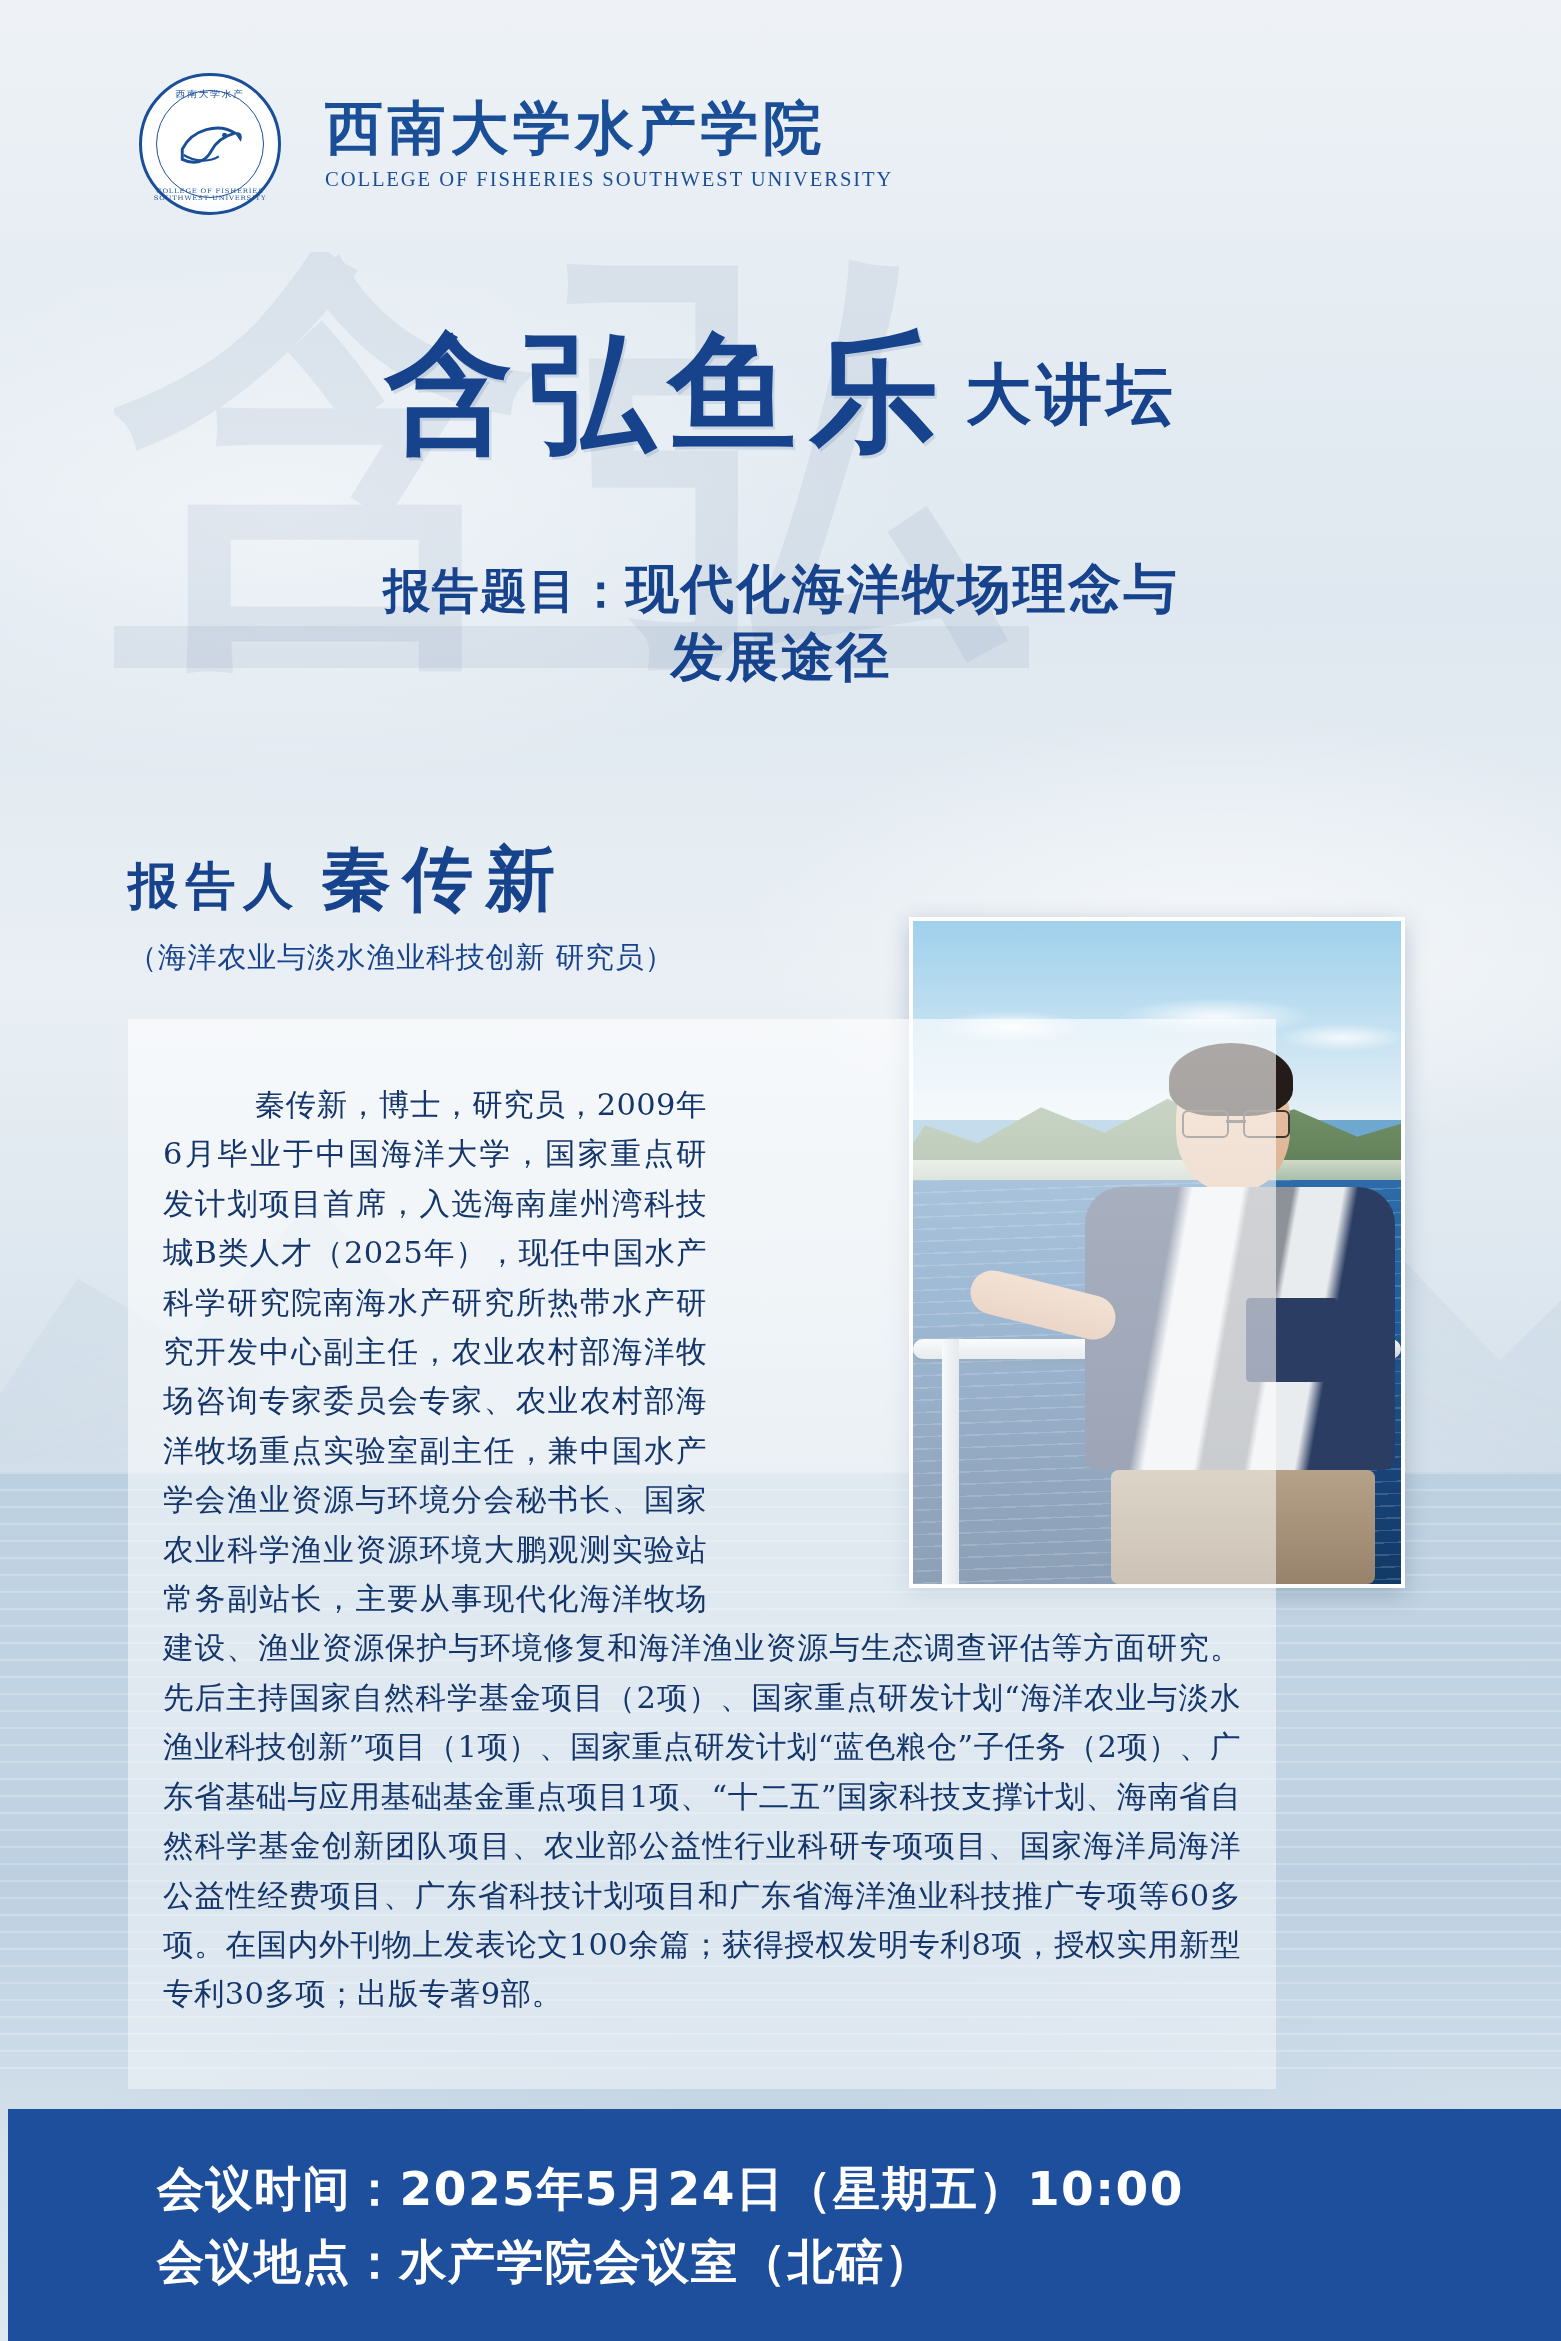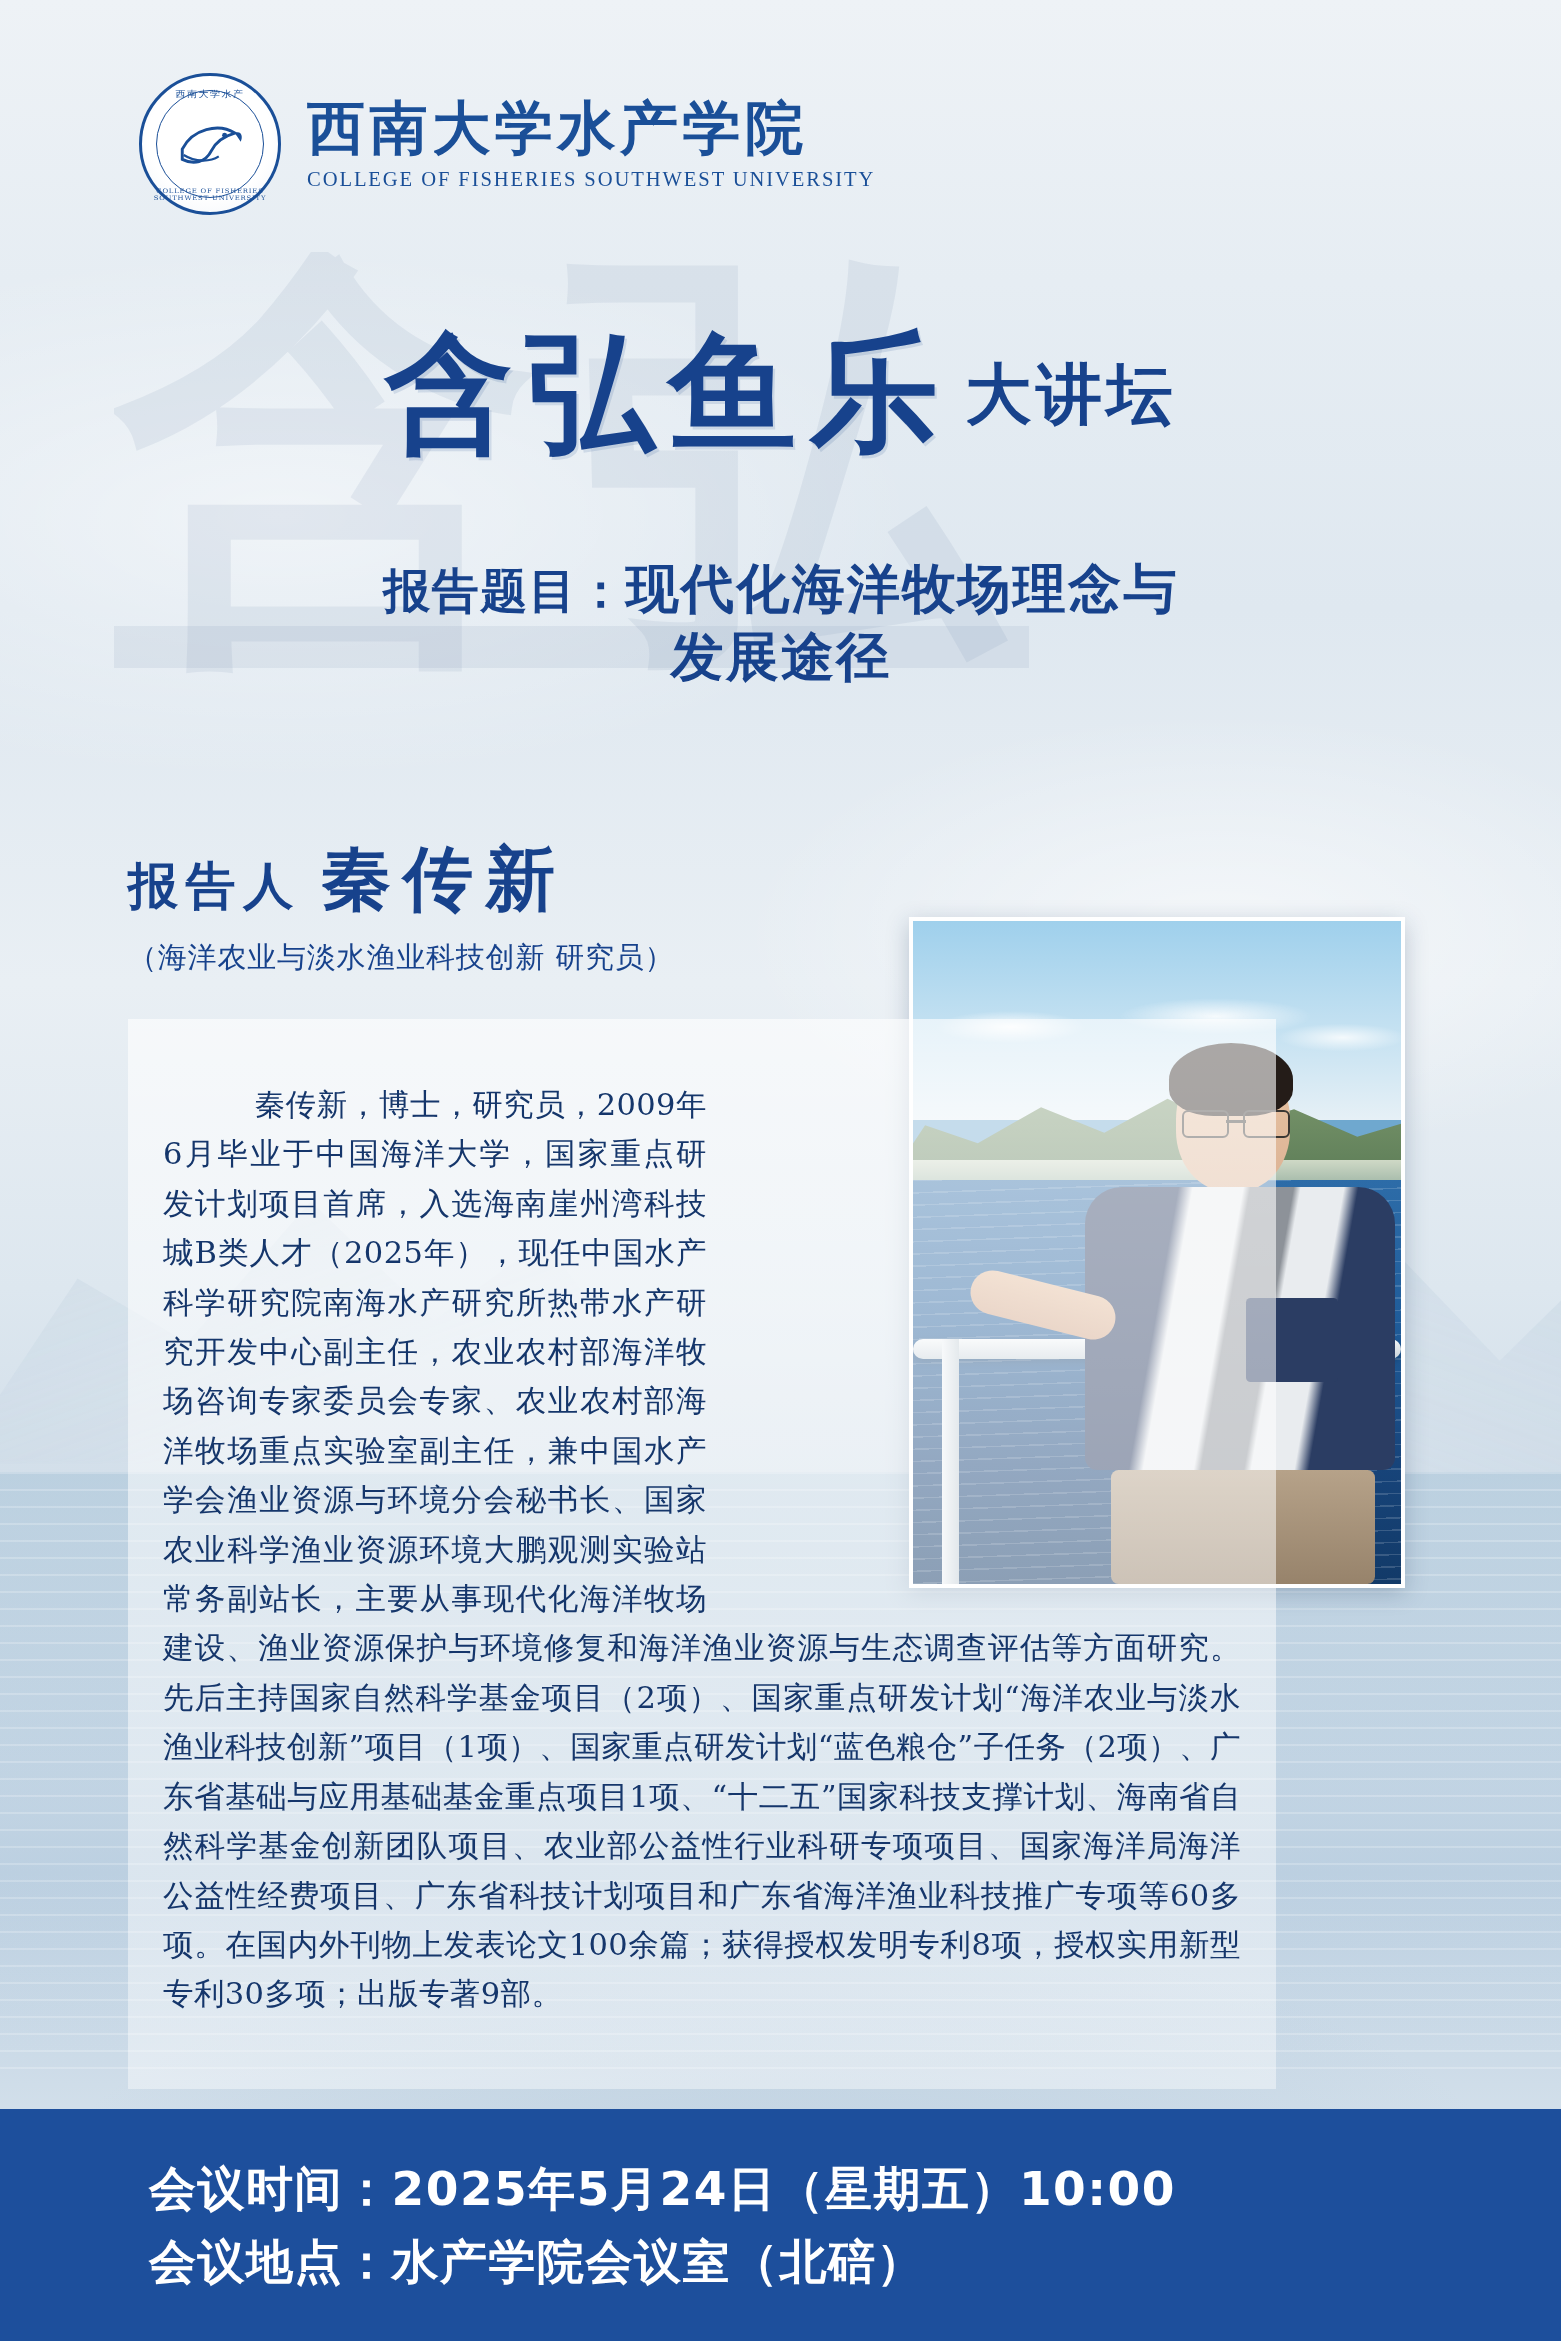--- a/index.html
+++ b/index.html
@@ -95,21 +95,21 @@
     text-decoration: underline;
   }
 
   
   .header {
     position: absolute;
     left: 139px;
     top: 73px;
     display: flex;
     align-items: center;
-    gap: 26px;
+    gap: 44px;
   }
   .logo-seal {
     width: 142px;
     height: 142px;
     border-radius: 50%;
     border: 3.1px solid #1a4f98;
     position: relative;
     background: radial-gradient(circle at 50% 45%, #ffffff 60%, #eef3f9 100%);
     box-sizing: border-box;
     flex: none;
@@ -415,21 +415,21 @@
     right: 8%;
     bottom: 0;
     height: 114px;
     background: linear-gradient(180deg, #b6a289, #97836b);
     border-radius: 7.6px;
   }
 
   
   .footer {
     position: absolute;
-    left: 0; right: 0; bottom: 0;
+    left: 8px; right: 0; bottom: 0;
     height: 233px;
     background: #1d4f9c;
     display: flex;
     flex-direction: column;
     justify-content: center;
     padding-left: 149px;
     box-sizing: border-box;
   }
   .footer-line {
     font-family: "DejaVu Sans", sans-serif;

